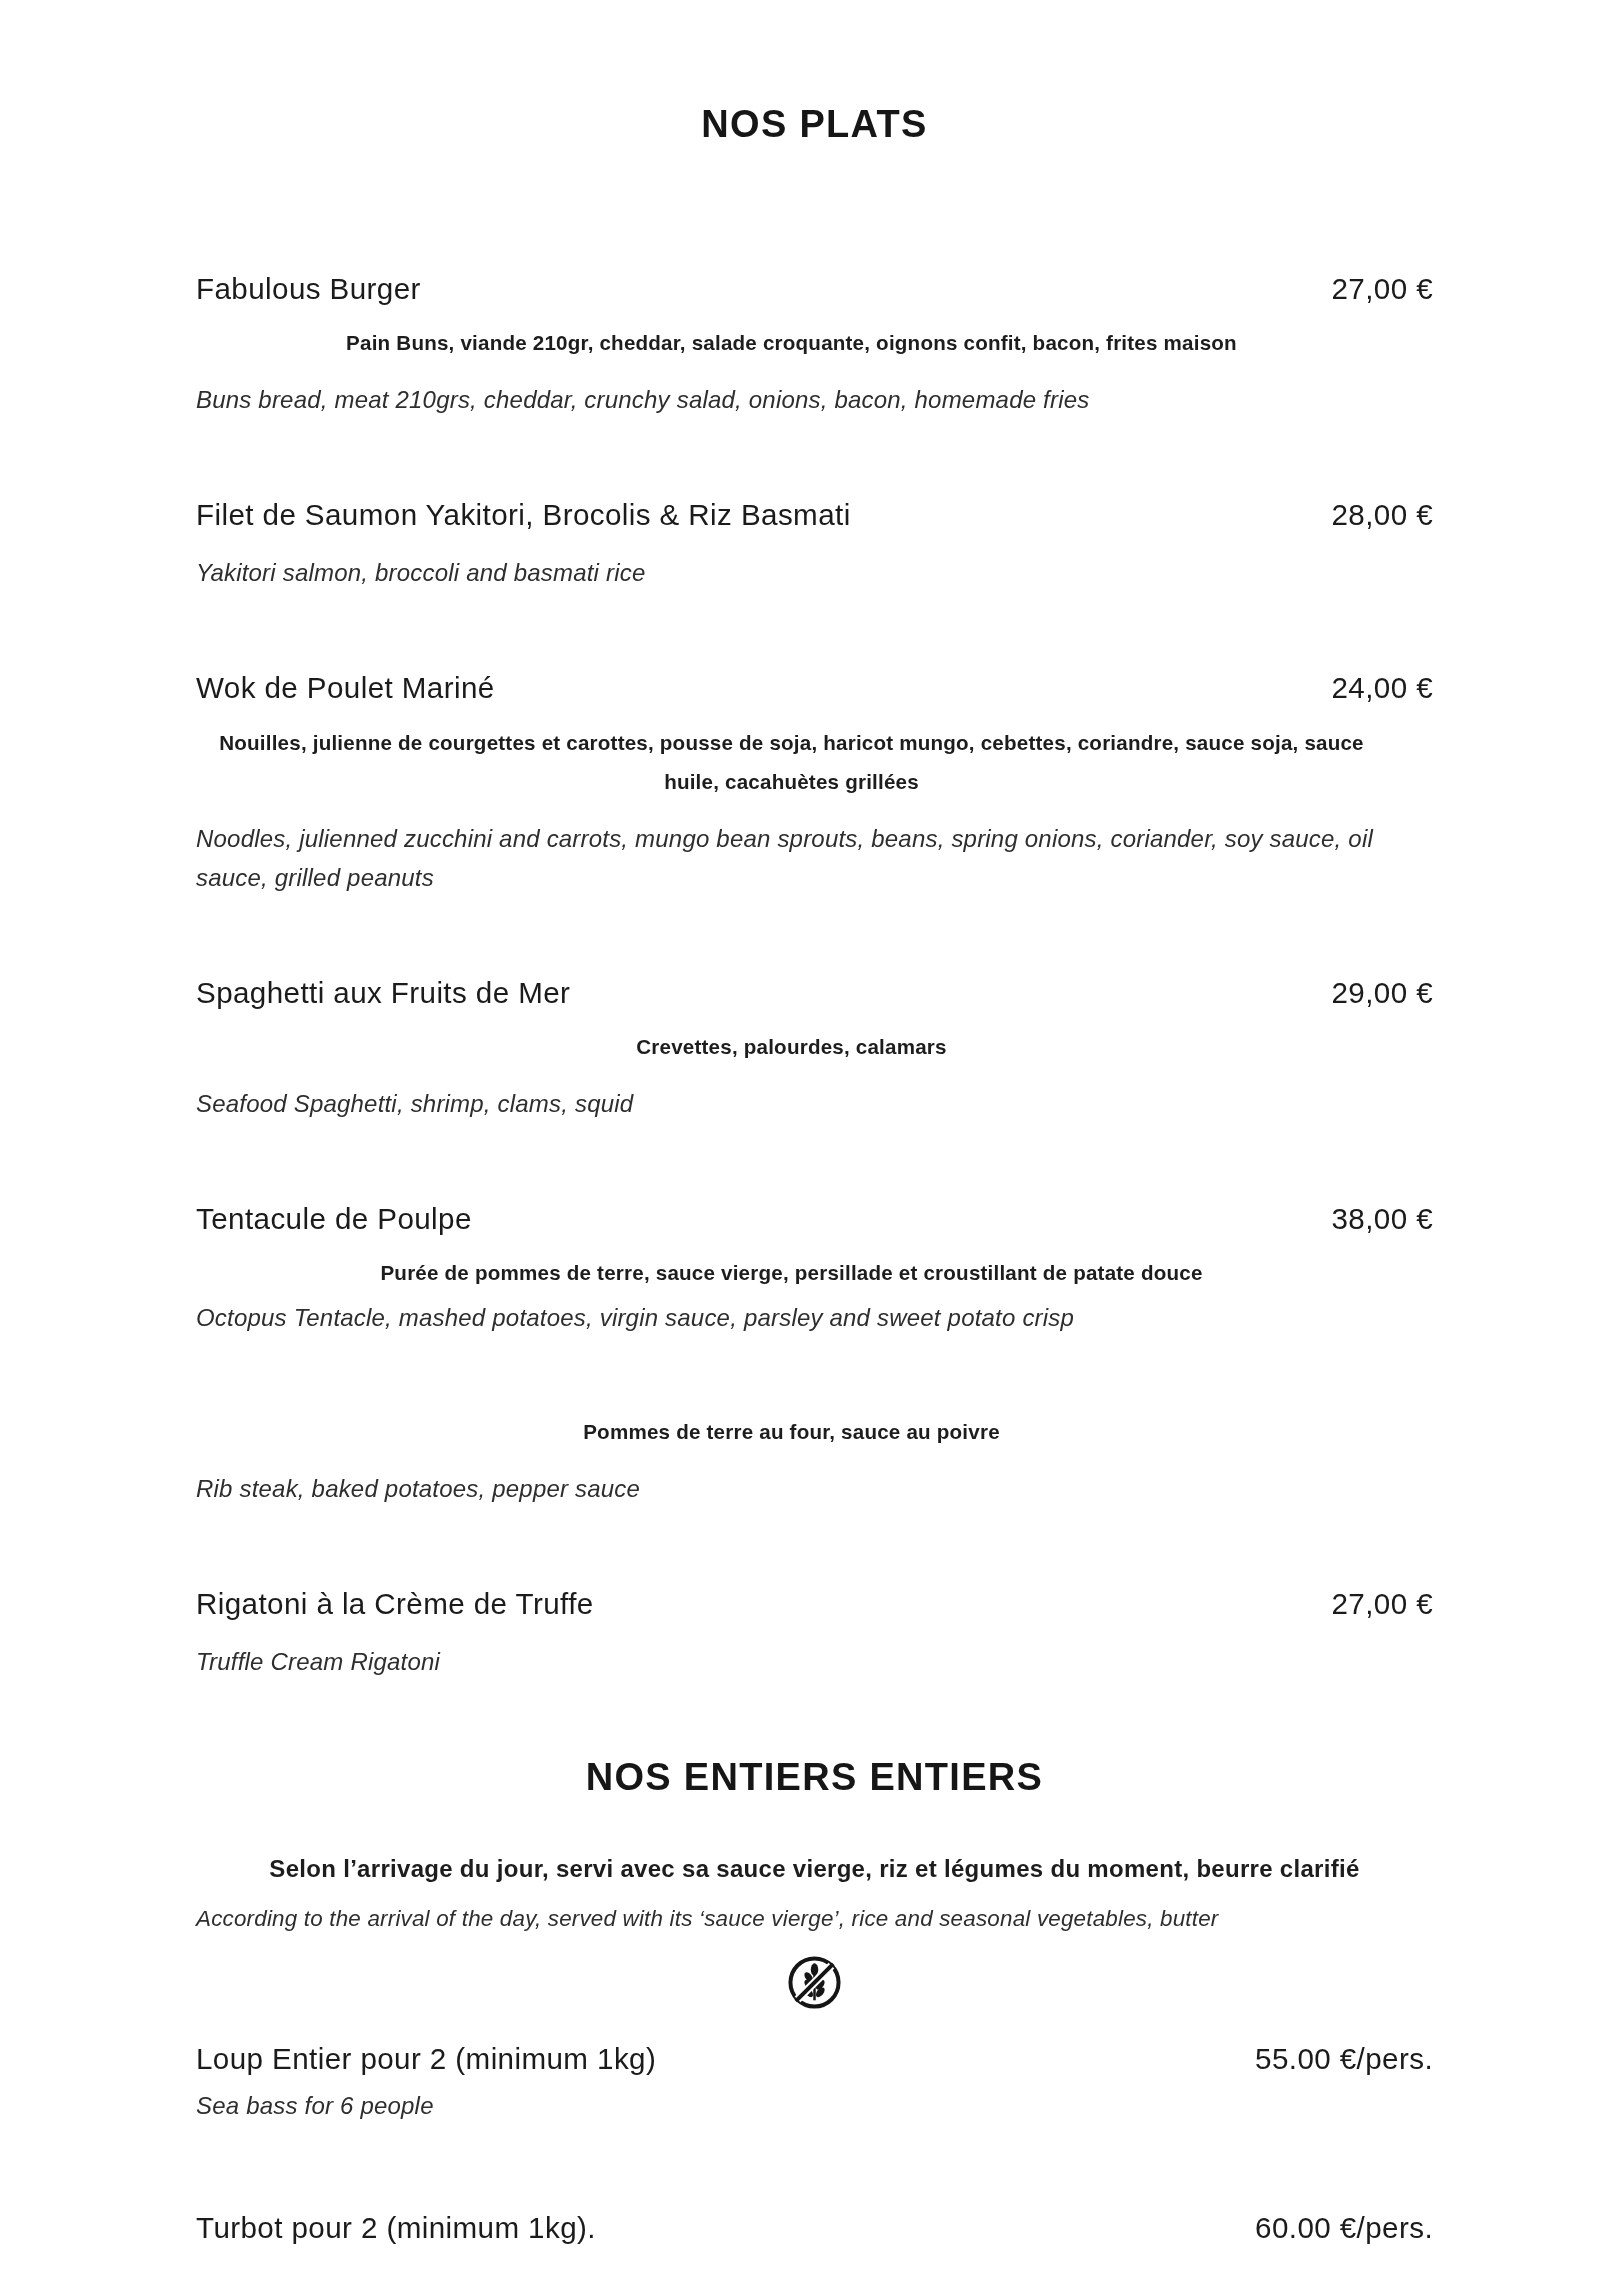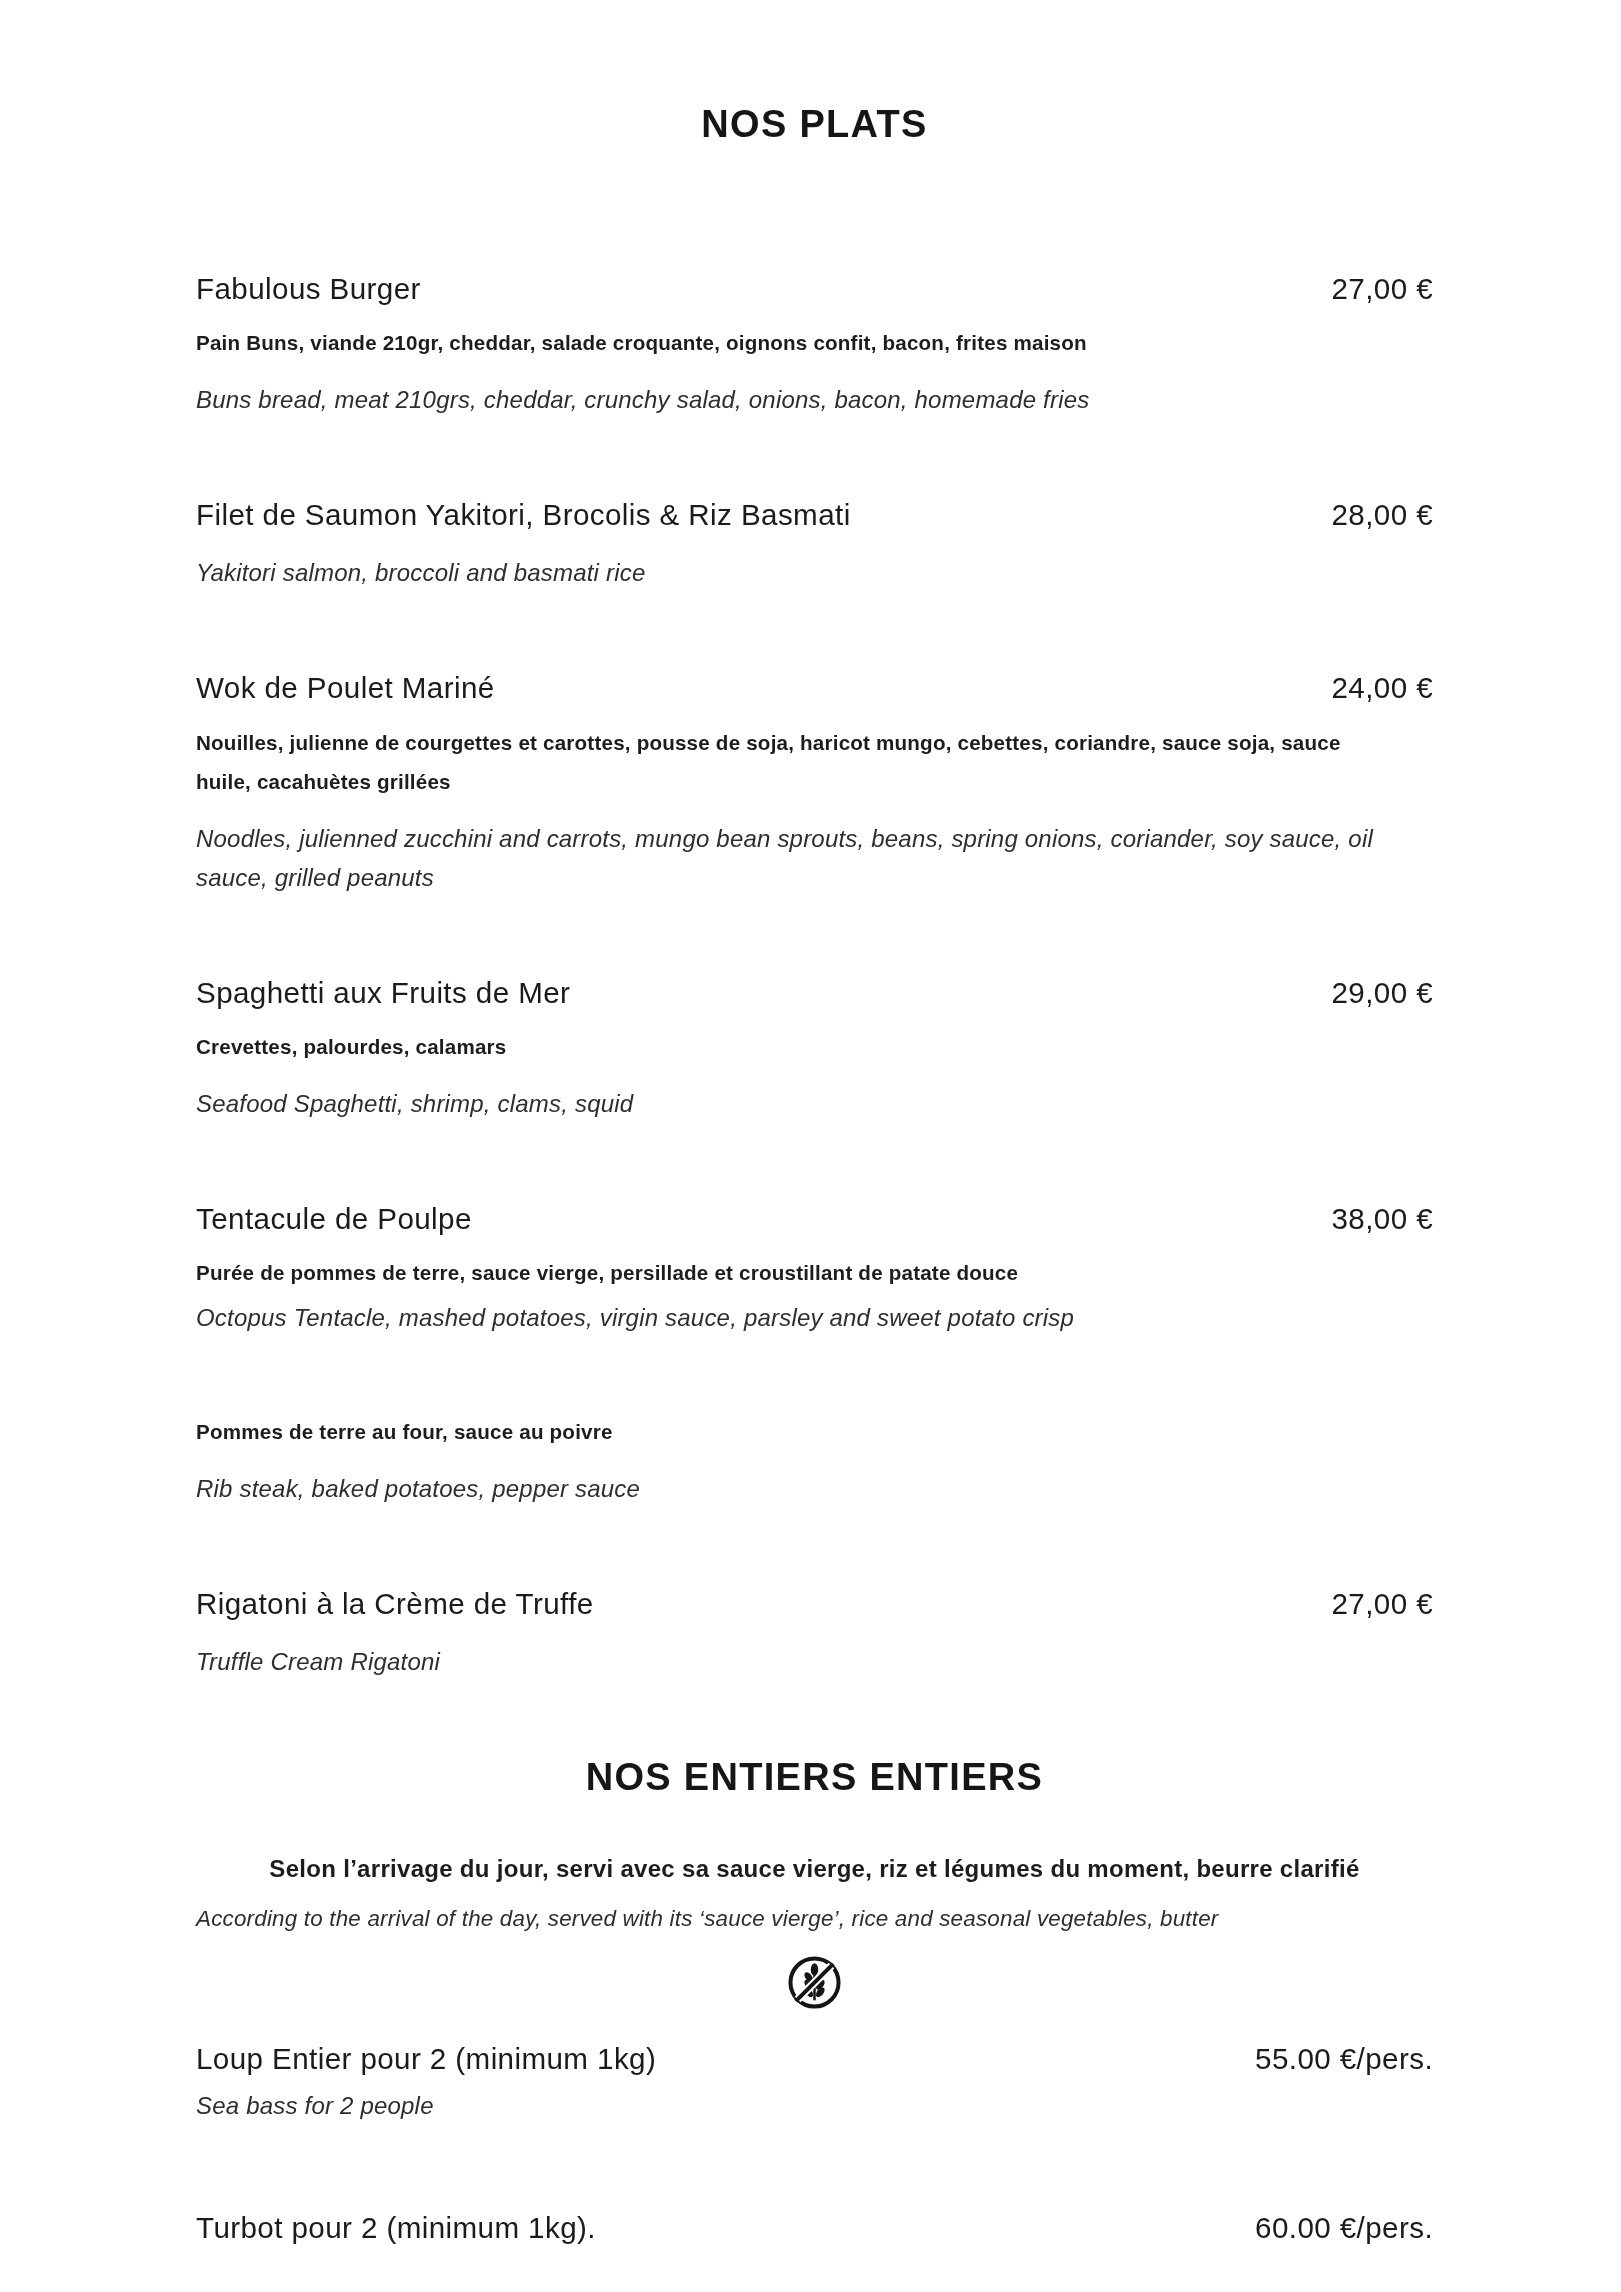--- a/index.html
+++ b/index.html
@@ -47,20 +47,21 @@
     color: #1b1b1b;
   }
   .desc-fr {
     margin-top: 14.3px;
     font-size: 20.6px;
     font-weight: 700;
     letter-spacing: 0.2px;
     line-height: 39px;
     color: #1d1d1d;
     max-width: 1191px;
+    text-align: center;
   }
   .desc-en {
     margin-top: 18px;
     font-size: 24px;
     font-style: italic;
     font-weight: 400;
     letter-spacing: 0.2px;
     line-height: 39px;
     color: #2e2e2e;
     max-width: 1191px;
@@ -191,21 +192,21 @@
       <line x1="13" y1="51" x2="51" y2="13" stroke="#ffffff" stroke-width="9"></line>
       <line x1="11" y1="53" x2="53" y2="11" stroke="#151515" stroke-width="4.5"></line>
     </svg>
   </div>
 
   <article class="item fish">
     <div class="item-row">
       <span class="item-name">Loup Entier pour 2 (minimum 1kg)</span>
       <span class="item-price">55.00 €/pers.</span>
     </div>
-    <p class="desc-en">Sea bass for 2 people</p>
+    <p class="desc-en">Sea bass for 6 people</p>
   </article>
 
   <article class="item fish">
     <div class="item-row">
       <span class="item-name">Turbot pour 2 (minimum 1kg).</span>
       <span class="item-price">60.00 €/pers.</span>
     </div>
 
   </article>
 

